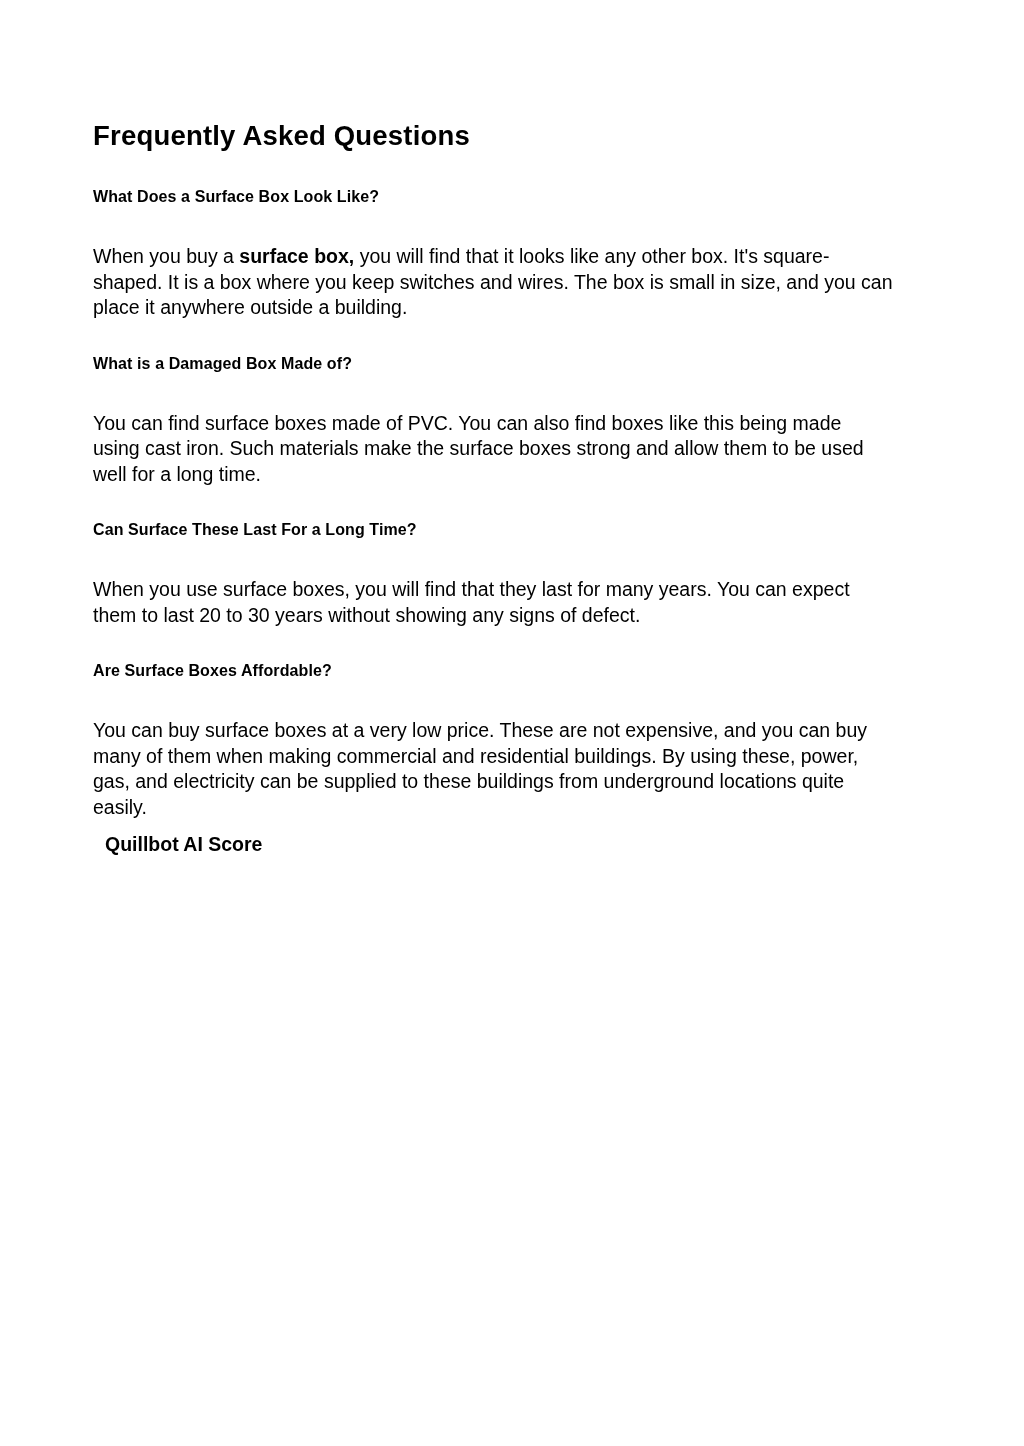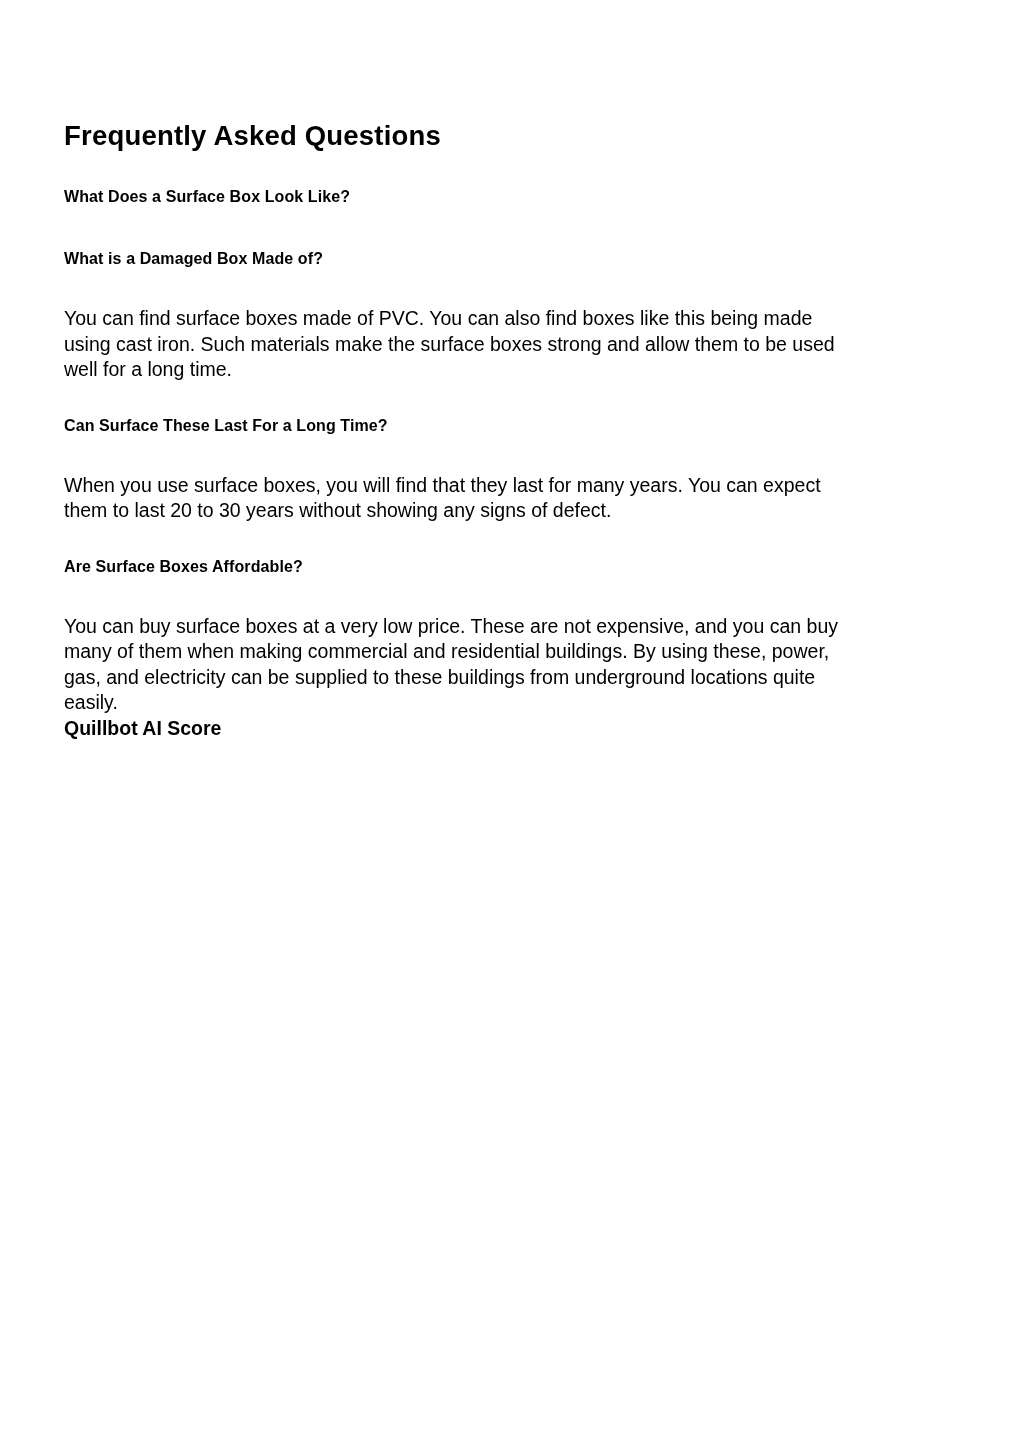--- a/index.html
+++ b/index.html
@@ -11,21 +11,21 @@
   .page {
     position: relative;
     width: 1024px;
     height: 1446px;
     background: #ffffff;
     overflow: hidden;
     font-family: "Liberation Sans", sans-serif;
     color: #000000;
   }
   .content {
-    padding: 118px 0 0 64px;
+    padding: 118px 0 0 93px;
     width: 924px; 
   }
   .text-col {
     width: 800px;
   }
   .doc-title {
     margin: 0;
     font-weight: 700;
     font-size: 27.5px;
     line-height: 36px;
@@ -41,36 +41,37 @@
   .body-paragraph {
     margin: 0;
     font-weight: 400;
     font-size: 19.5px;
     line-height: 25.5px;
   }
   .body-paragraph b {
     font-weight: 700;
   }
   .footer-line {
-    margin: 0;
+    margin: 12px;
     font-weight: 700;
     font-size: 19.5px;
     line-height: 25.5px;
   }
 </style>
 </head>
 <body>
 
 <div class="page">
   <div class="content">
     <div class="text-col">
 
       <h1 class="doc-title">Frequently Asked Questions</h1>
 
       <h2 class="section-heading">What Does a Surface Box Look Like?</h2>
+      <p class="body-paragraph"><span>When you buy a </span><b>surface box,</b><span> you will find that it looks like any other box. It's square-shaped. It is a box where you keep switches and wires. The box is small in size, and you can place it anywhere outside a building.</span></p>
 
       <h2 class="section-heading">What is a Damaged Box Made of?</h2>
       <p class="body-paragraph">You can find surface boxes made of PVC. You can also find boxes like this being made using cast iron. Such materials make the surface boxes strong and allow them to be used well for a long time.</p>
 
 
       <h2 class="section-heading">Can Surface These Last For a Long Time?</h2>
       <p class="body-paragraph">When you use surface boxes, you will find that they last for many years. You can expect them to last 20 to 30 years without showing any signs of defect.</p>
 
       <h2 class="section-heading">Are Surface Boxes Affordable?</h2>
       <p class="body-paragraph">You can buy surface boxes at a very low price. These are not expensive, and you can buy many of them when making commercial and residential buildings. By using these, power, gas, and electricity can be supplied to these buildings from underground locations quite easily.</p>

